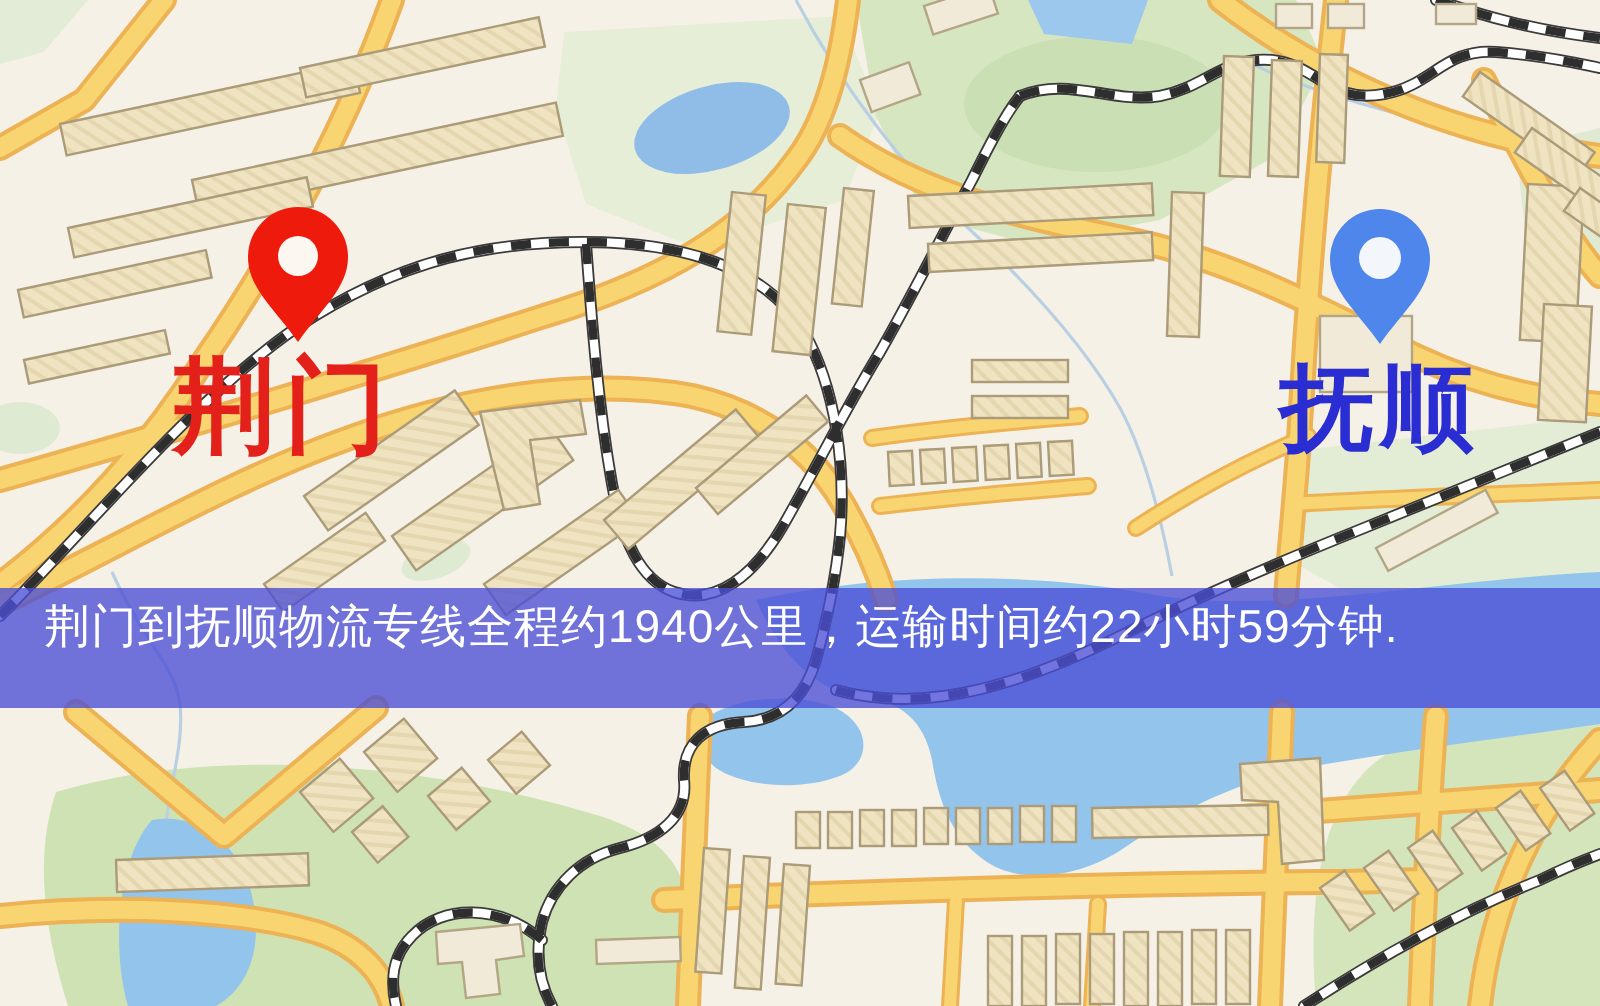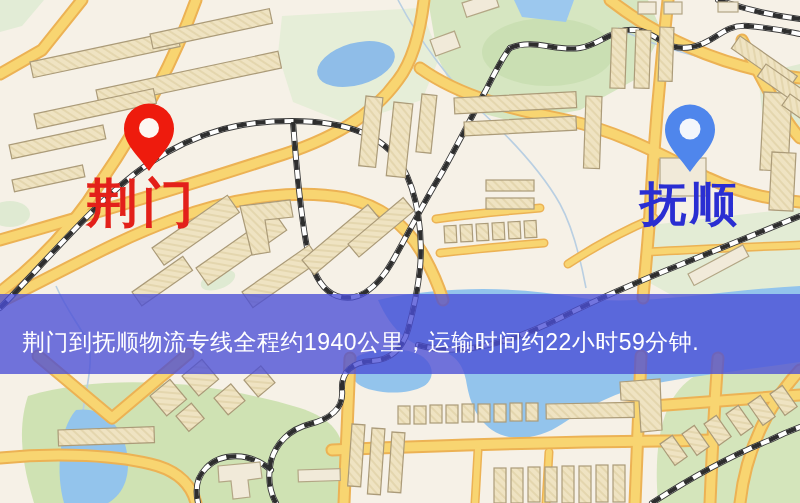--- a/index.html
+++ b/index.html
@@ -17,22 +17,22 @@
   .rl1{fill:none;stroke:#3a3a3a;stroke-width:6;stroke-linecap:round}
   .rl2{fill:none;stroke:#ffffff;stroke-width:4.2;stroke-linecap:round}
   .rl3{fill:none;stroke:#2e2e2e;stroke-width:4.2;stroke-dasharray:10 9}
   
   .bld{fill:url(#hb);stroke:#ab9b79;stroke-width:1.2}
   .bld2{fill:#f1ead9;stroke:#b3a685;stroke-width:1.2}
   .stream{fill:none;stroke:#b9cfe2;stroke-width:1.6}
   .pinlabel{font-family:"Liberation Sans", sans-serif;font-weight:bold}
   
   .banner{
-    position:absolute;left:0;top:294px;width:800px;height:80px;
-    display:flex;align-items:flex-end;box-sizing:border-box;padding:16px 22px;
+    position:absolute;left:0;top:294px;width:800px;height:60px;
+    display:flex;align-items:flex-start;box-sizing:border-box;padding:4px 22px;
   }
   .banner-text{
     color:#ffffff;font-size:23px;letter-spacing:0.5px;white-space:nowrap;
     font-family:"Liberation Sans", sans-serif;
   }
 </style>
 </head>
 <body>
 
 <div class="stage">

